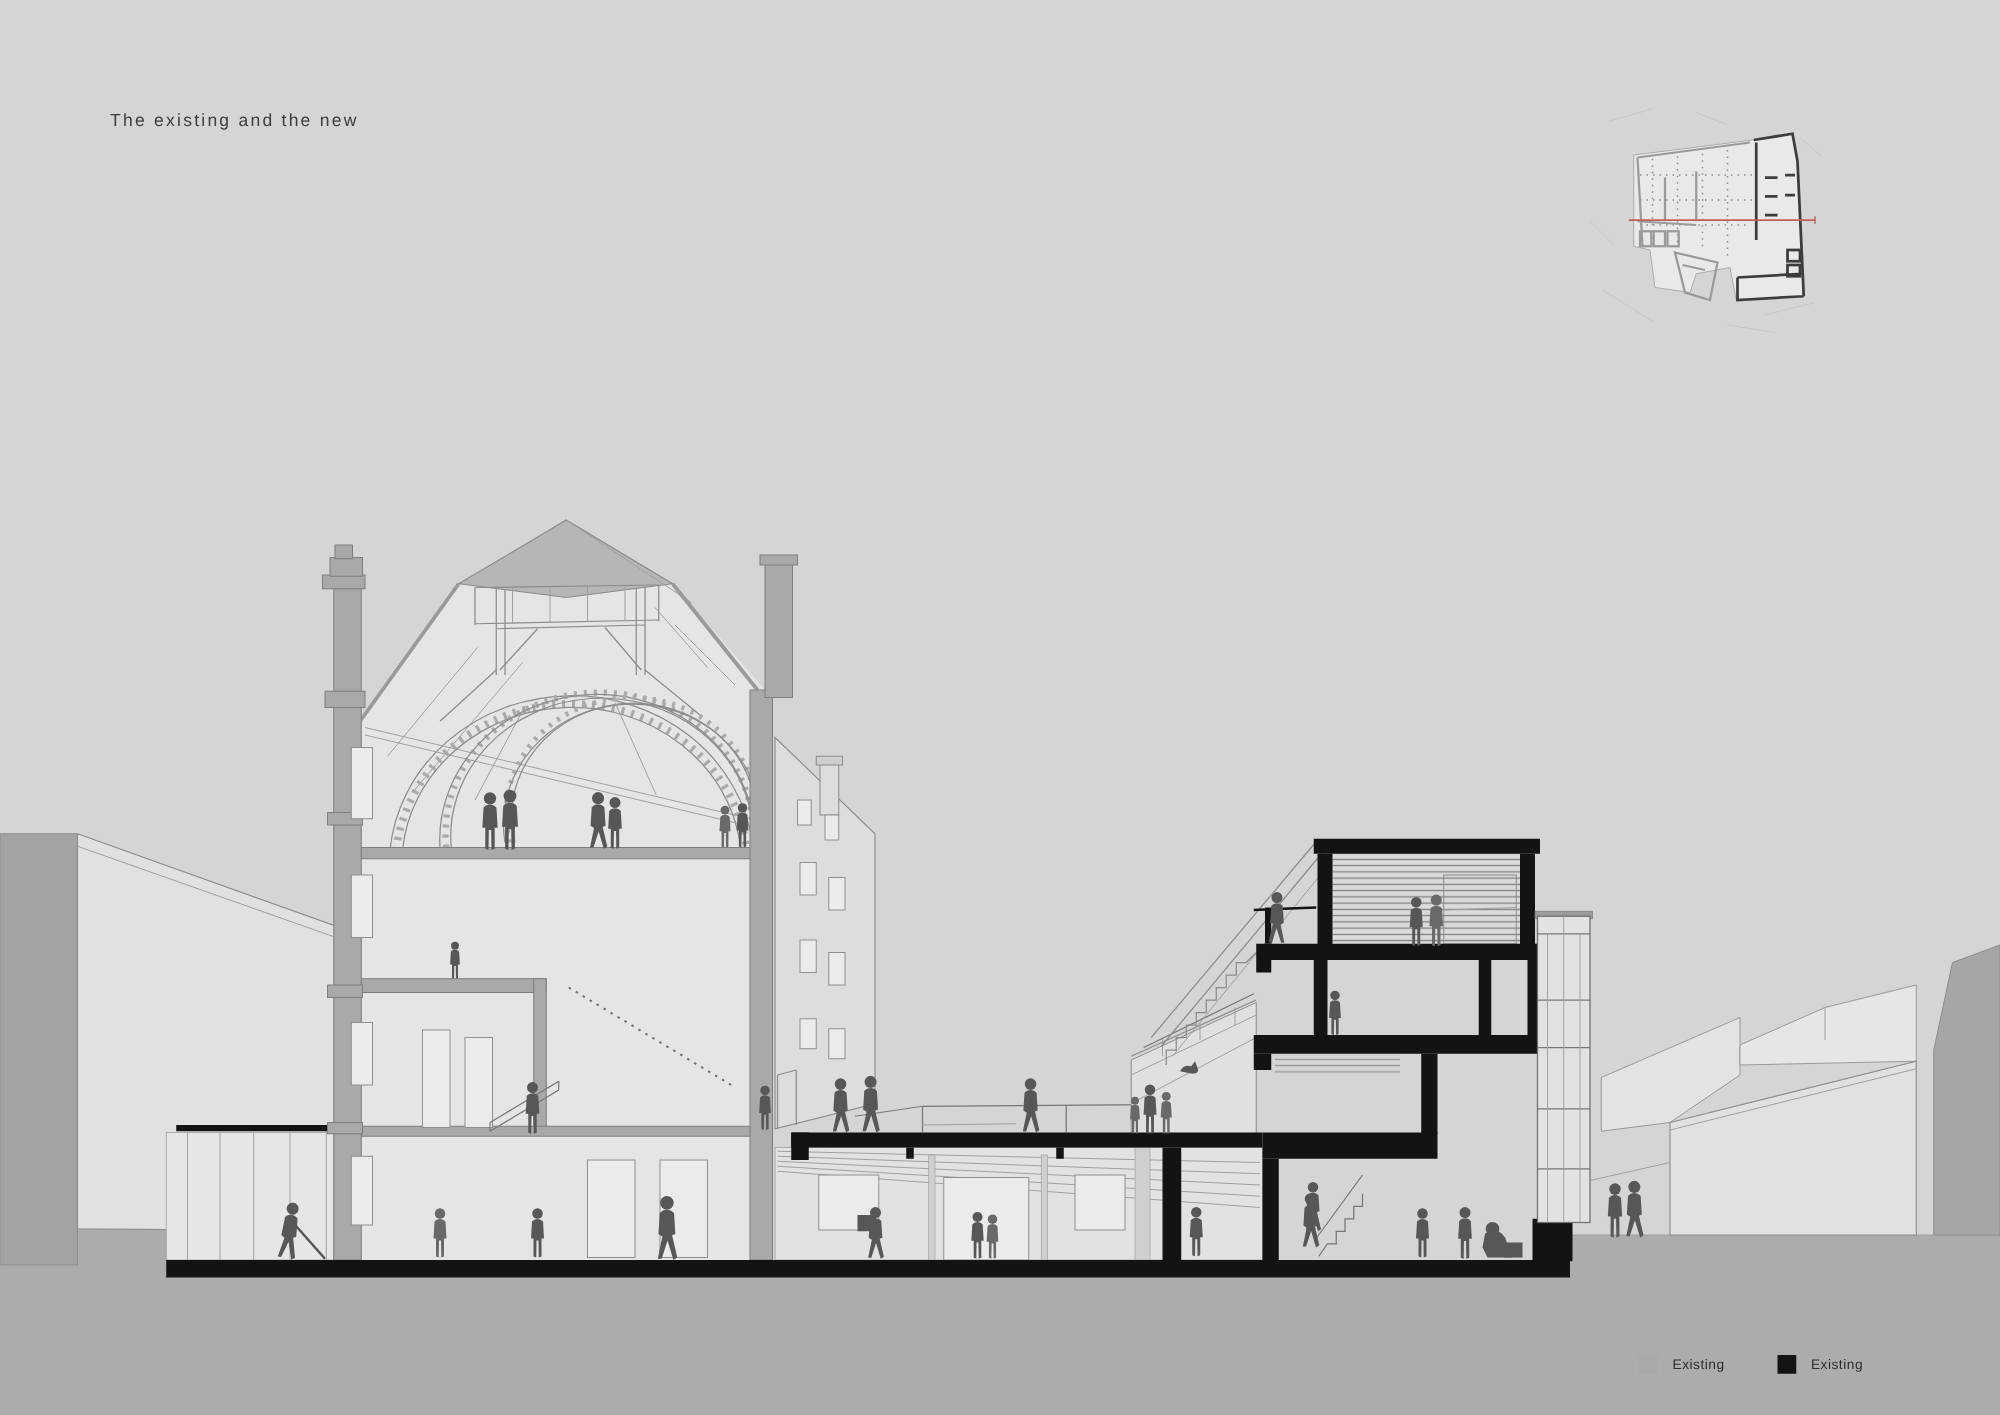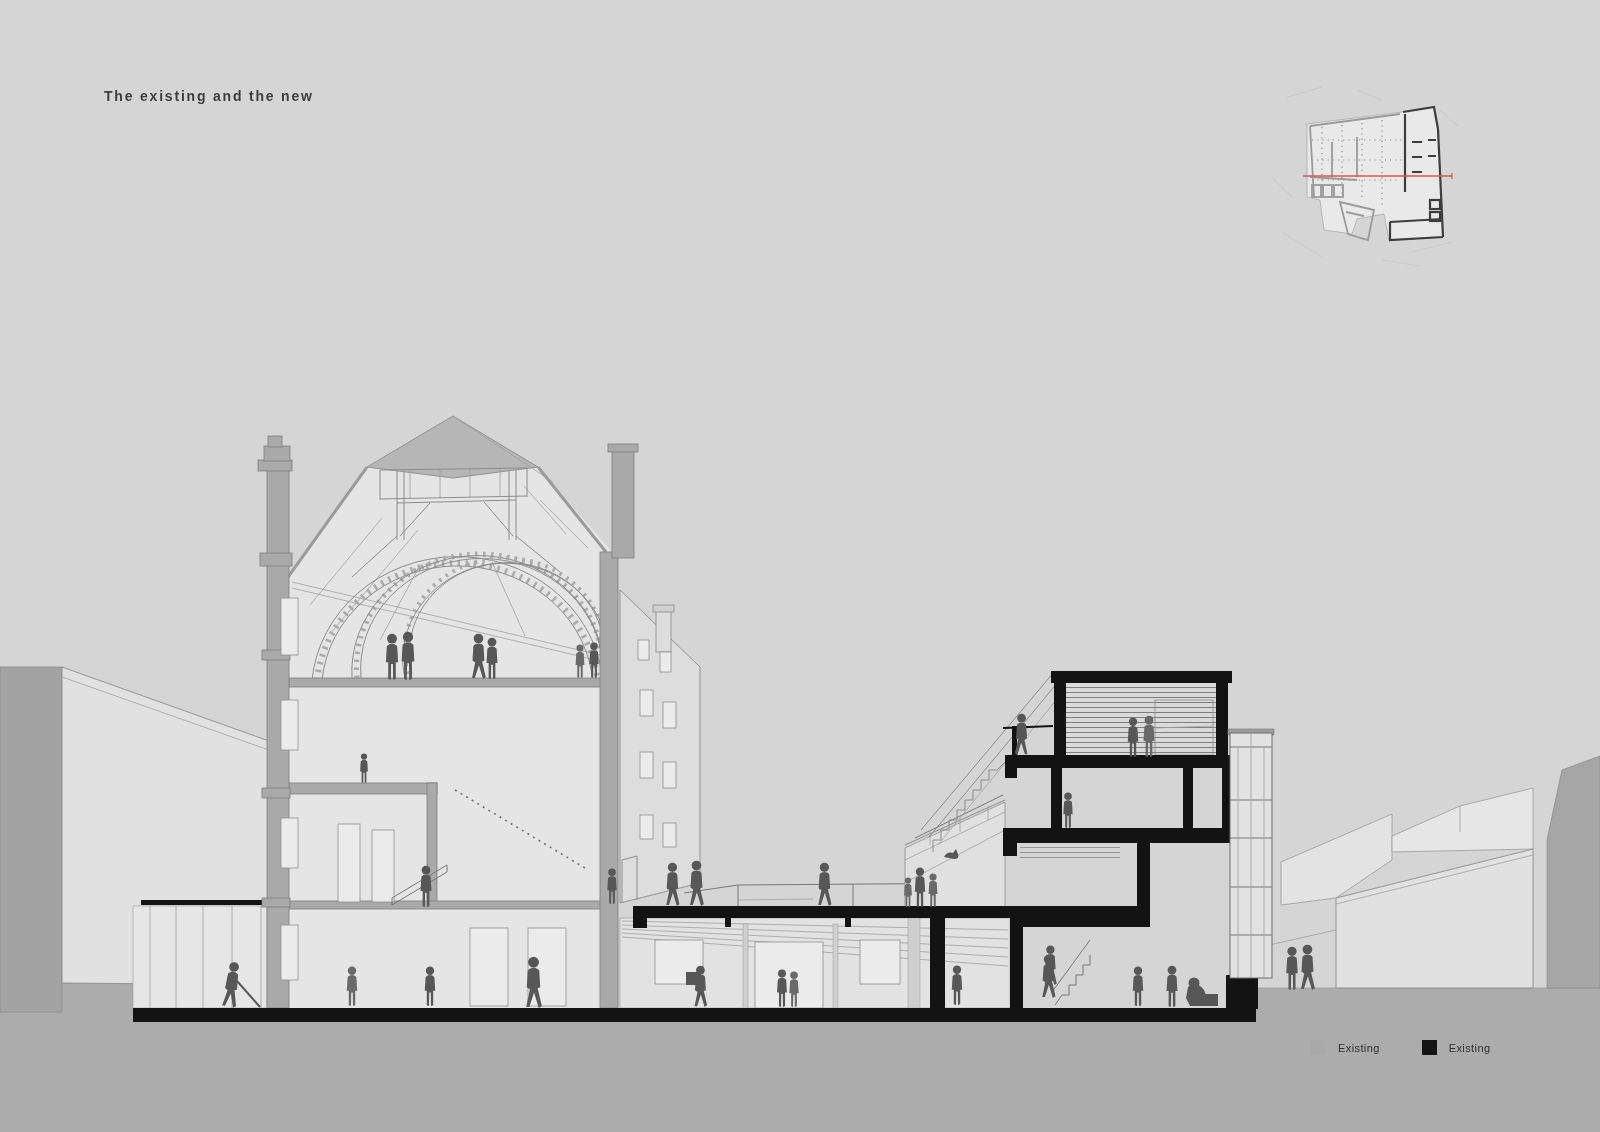--- a/index.html
+++ b/index.html
@@ -1,23 +1,23 @@
 <!DOCTYPE html>
 <html><head>
 <meta charset="utf-8">
 <style>
   html,body{margin:0;padding:0;}
   body{width:1600px;height:1132px;position:relative;background:#d5d5d5;
        font-family:"Liberation Sans", sans-serif;overflow:hidden;}
   .canvas{position:absolute;inset:0;width:1600px;height:1132px;}
-  .drawing-title{position:absolute;left:104px;top:88px;font-size:14px;
-       font-weight:700;letter-spacing:1.8px;color:#3d3d3d;}
+  .drawing-title{position:absolute;left:88px;top:88px;font-size:14px;
+       font-weight:400;letter-spacing:1.8px;color:#3d3d3d;}
   .legend{position:absolute;left:1311px;top:1040px;display:flex;gap:42px;
        align-items:center;}
-  .legend-item{display:flex;align-items:center;gap:12px;}
+  .legend-item{display:flex;align-items:center;gap:12px;margin-top:44px;}
   .legend-swatch{width:15px;height:15px;display:inline-block;}
   .legend-label{font-size:11px;color:#2e2e2e;letter-spacing:0.4px;}
   svg{position:absolute;left:0;top:0;}
   .ln{stroke:#8c8c8c;fill:none;stroke-width:1;}
   .ln2{stroke:#a0a0a0;fill:none;stroke-width:0.8;}
   .lnd{stroke:#777;fill:none;stroke-width:1;}
   .cut{fill:#a9a9a9;stroke:#7e7e7e;stroke-width:0.8;}
   .blk{fill:#131313;stroke:none;}
   .wall{fill:#e1e1e1;stroke:#8c8c8c;stroke-width:0.9;}
   .lite{fill:#ebebeb;stroke:#8f8f8f;stroke-width:0.8;}

